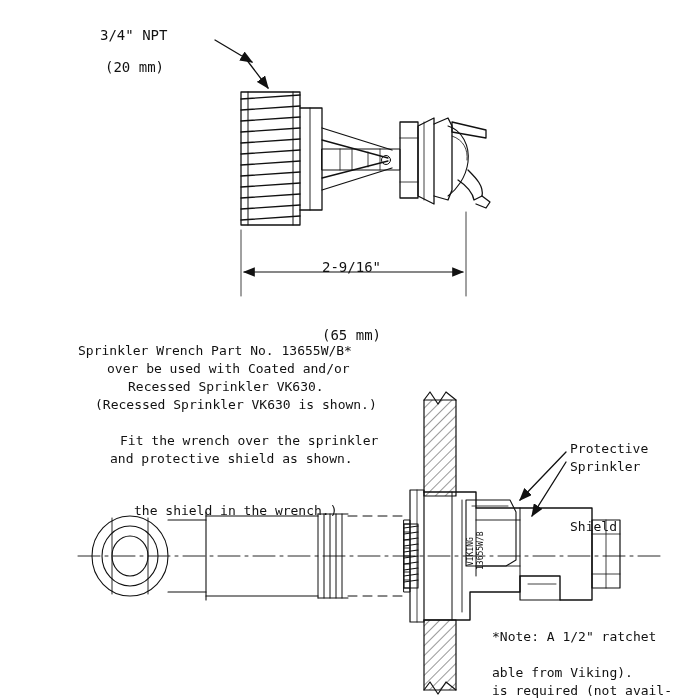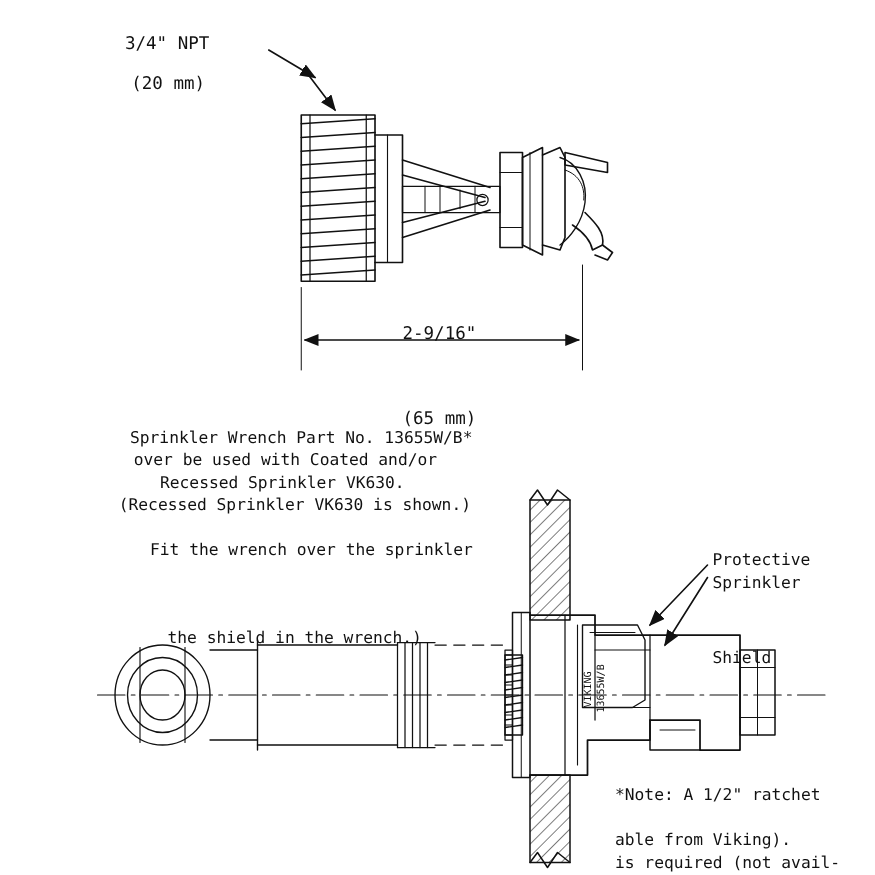--- a/index.html
+++ b/index.html
@@ -54,26 +54,27 @@
 <body>
 
 <div id="canvas">
 
   <div class="txt" style="left:100px; top:26px;">3/4" NPT</div>
   <div class="txt" style="left:105px; top:58px;">(20 mm)</div>
 
   <div class="txt" style="left:322px; top:258px;">2-9/16"</div>
   <div class="txt" style="left:322px; top:286px;margin-top:40px;">(65 mm)</div>
 
-  <div class="txt small" style="left:104px; top:342px;">Sprinkler Wrench Part No. 13655W/B*</div>
+  <div class="txt small" style="left:78px; top:342px;">Sprinkler Wrench Part No. 13655W/B*</div>
   <div class="txt small" style="left:107px; top:360px;">over be used with Coated and/or</div>
   <div class="txt small" style="left:128px; top:378px;">Recessed Sprinkler VK630.</div>
   <div class="txt small" style="left:95px; top:396px;">(Recessed Sprinkler VK630 is shown.)</div>
 
   <div class="txt small" style="left:120px; top:432px;">Fit the wrench over the sprinkler</div>
+  <div class="txt small" style="left:110px; top:450px;">and protective shield as shown.</div>
 
   <div class="txt small" style="left:134px; top:502px;">the shield in the wrench.)</div>
 
   <div class="txt small" style="left:570px; top:440px;">Protective</div>
   <div class="txt small" style="left:570px; top:458px;">Sprinkler</div>
   <div class="txt small" style="left:570px; top:472px;margin-top:46px;">Shield</div>
 
   <div class="txt small" style="left:492px; top:628px;">*Note: A 1/2" ratchet</div>
   <div class="txt small" style="left:492px; top:646px;margin-top:36px;">is required (not avail-</div>
   <div class="txt small" style="left:492px; top:664px;">able from Viking).</div>

